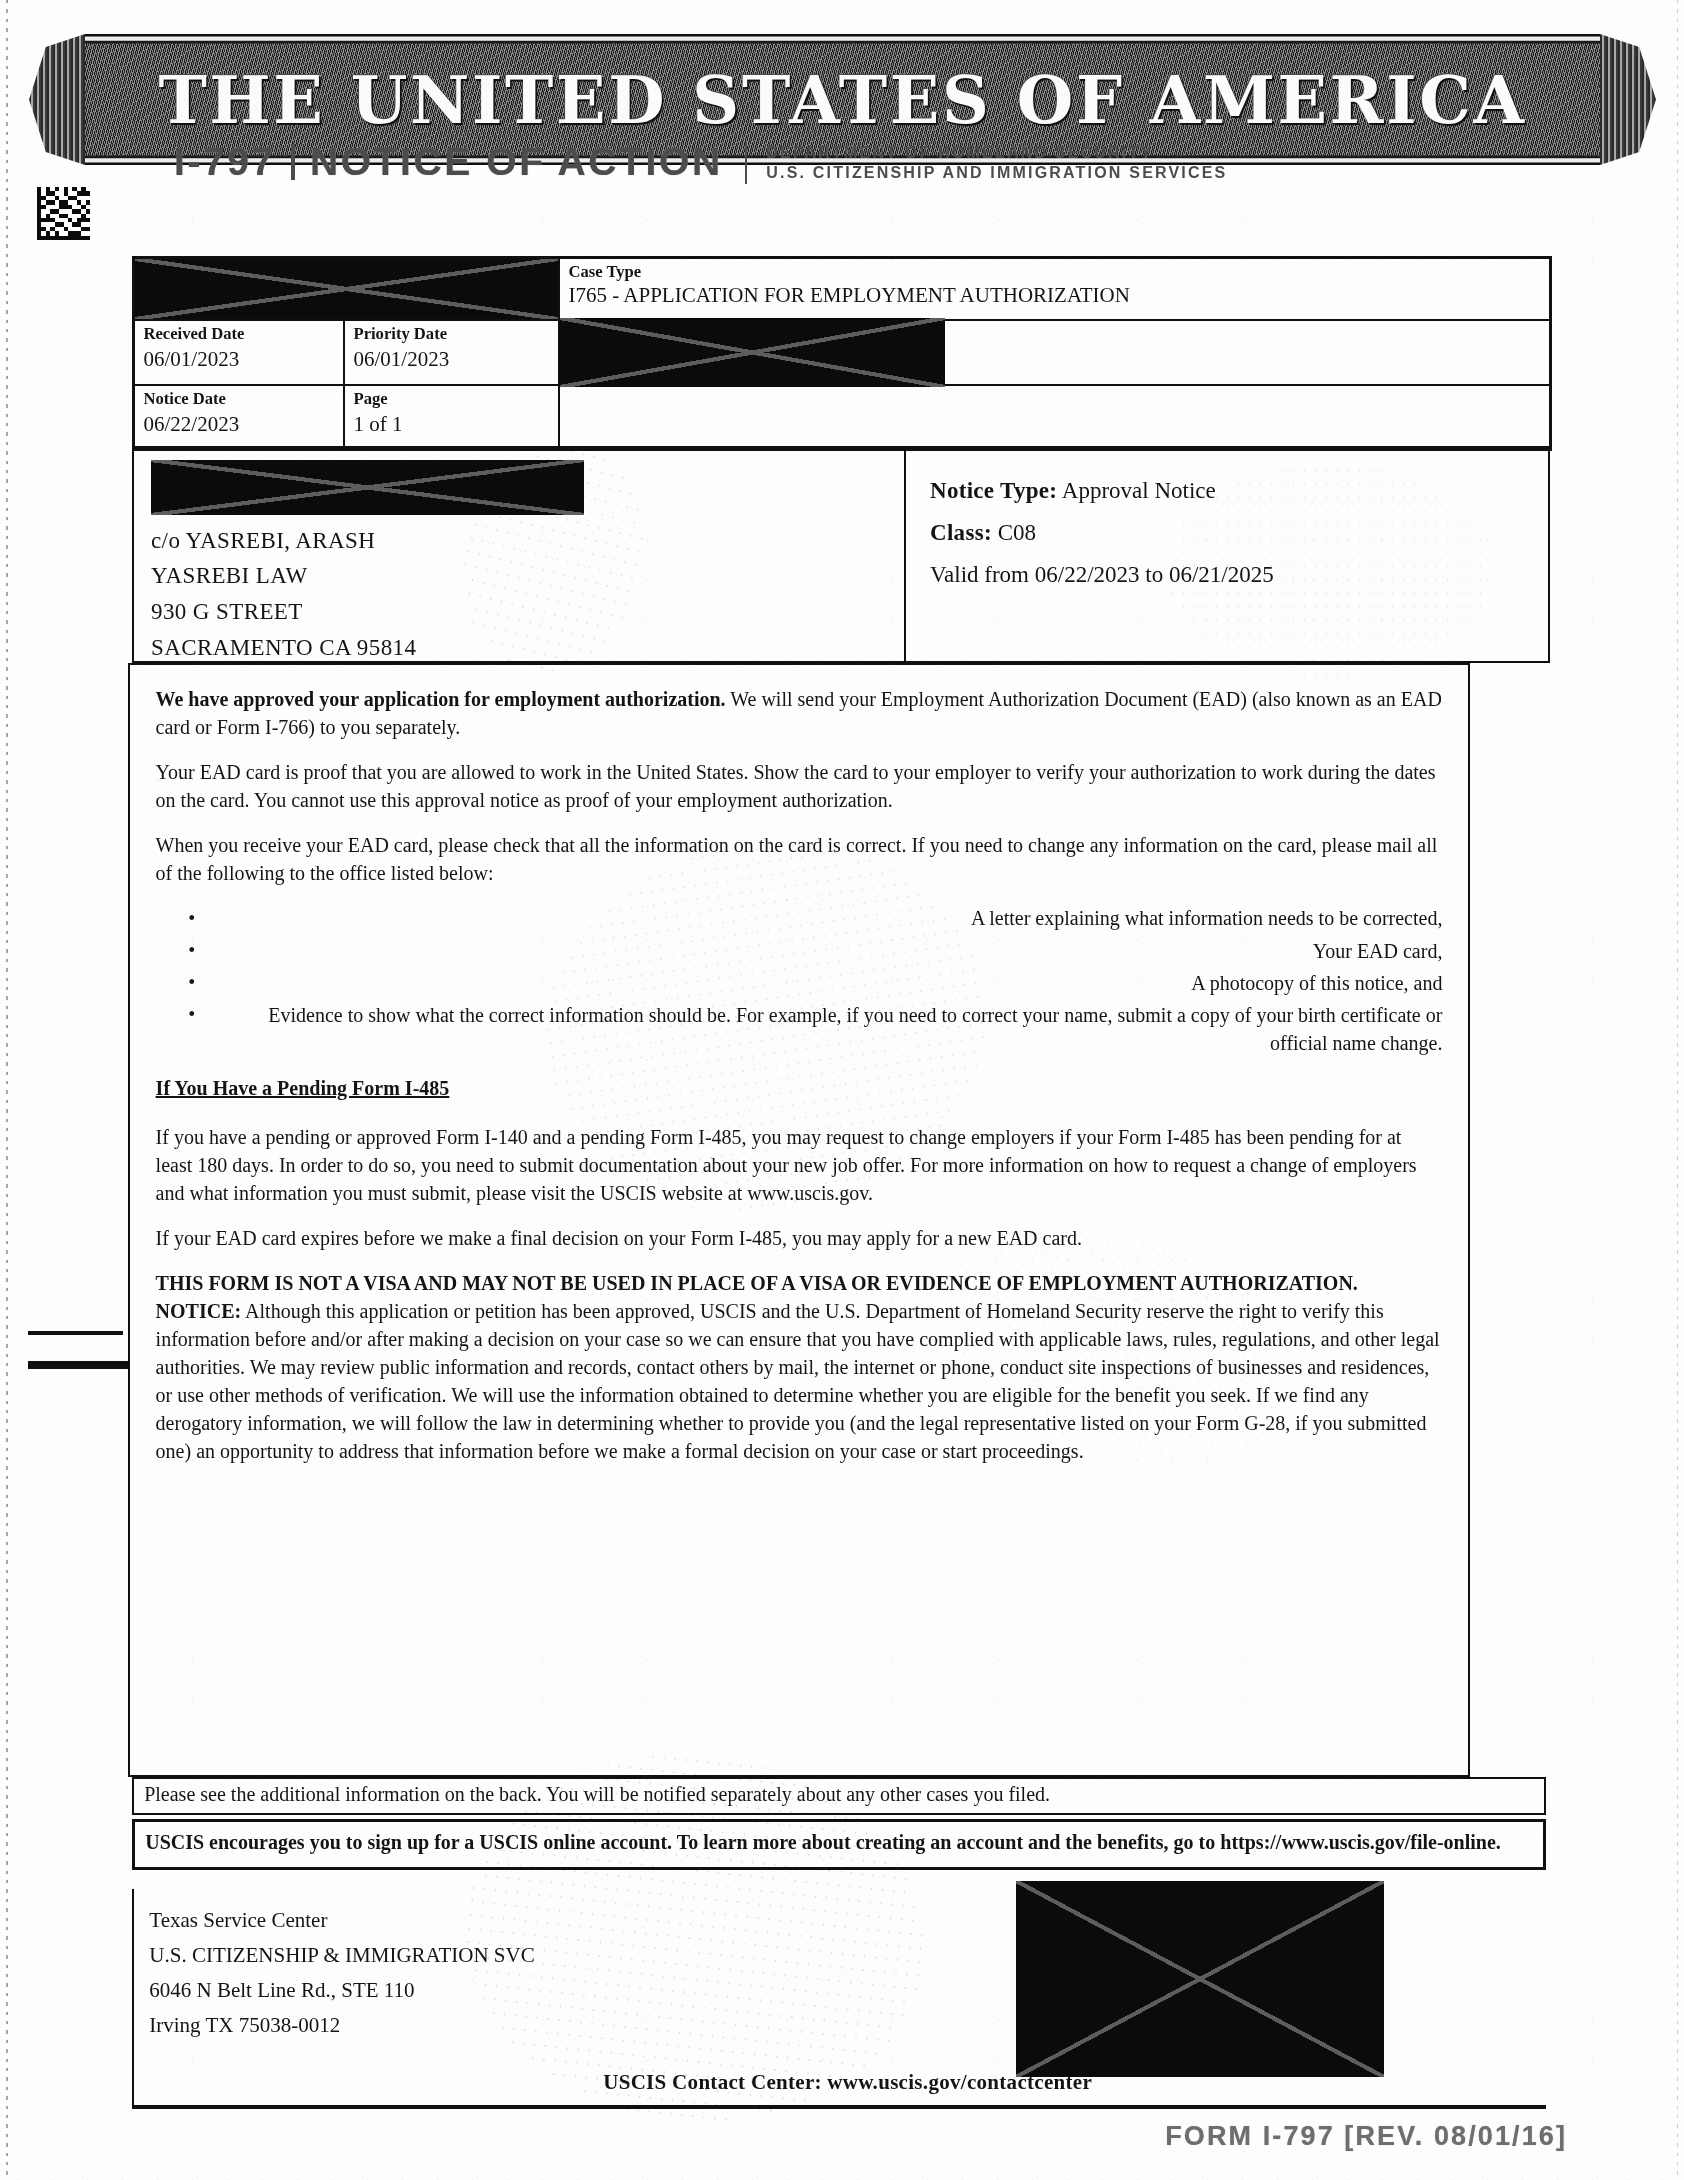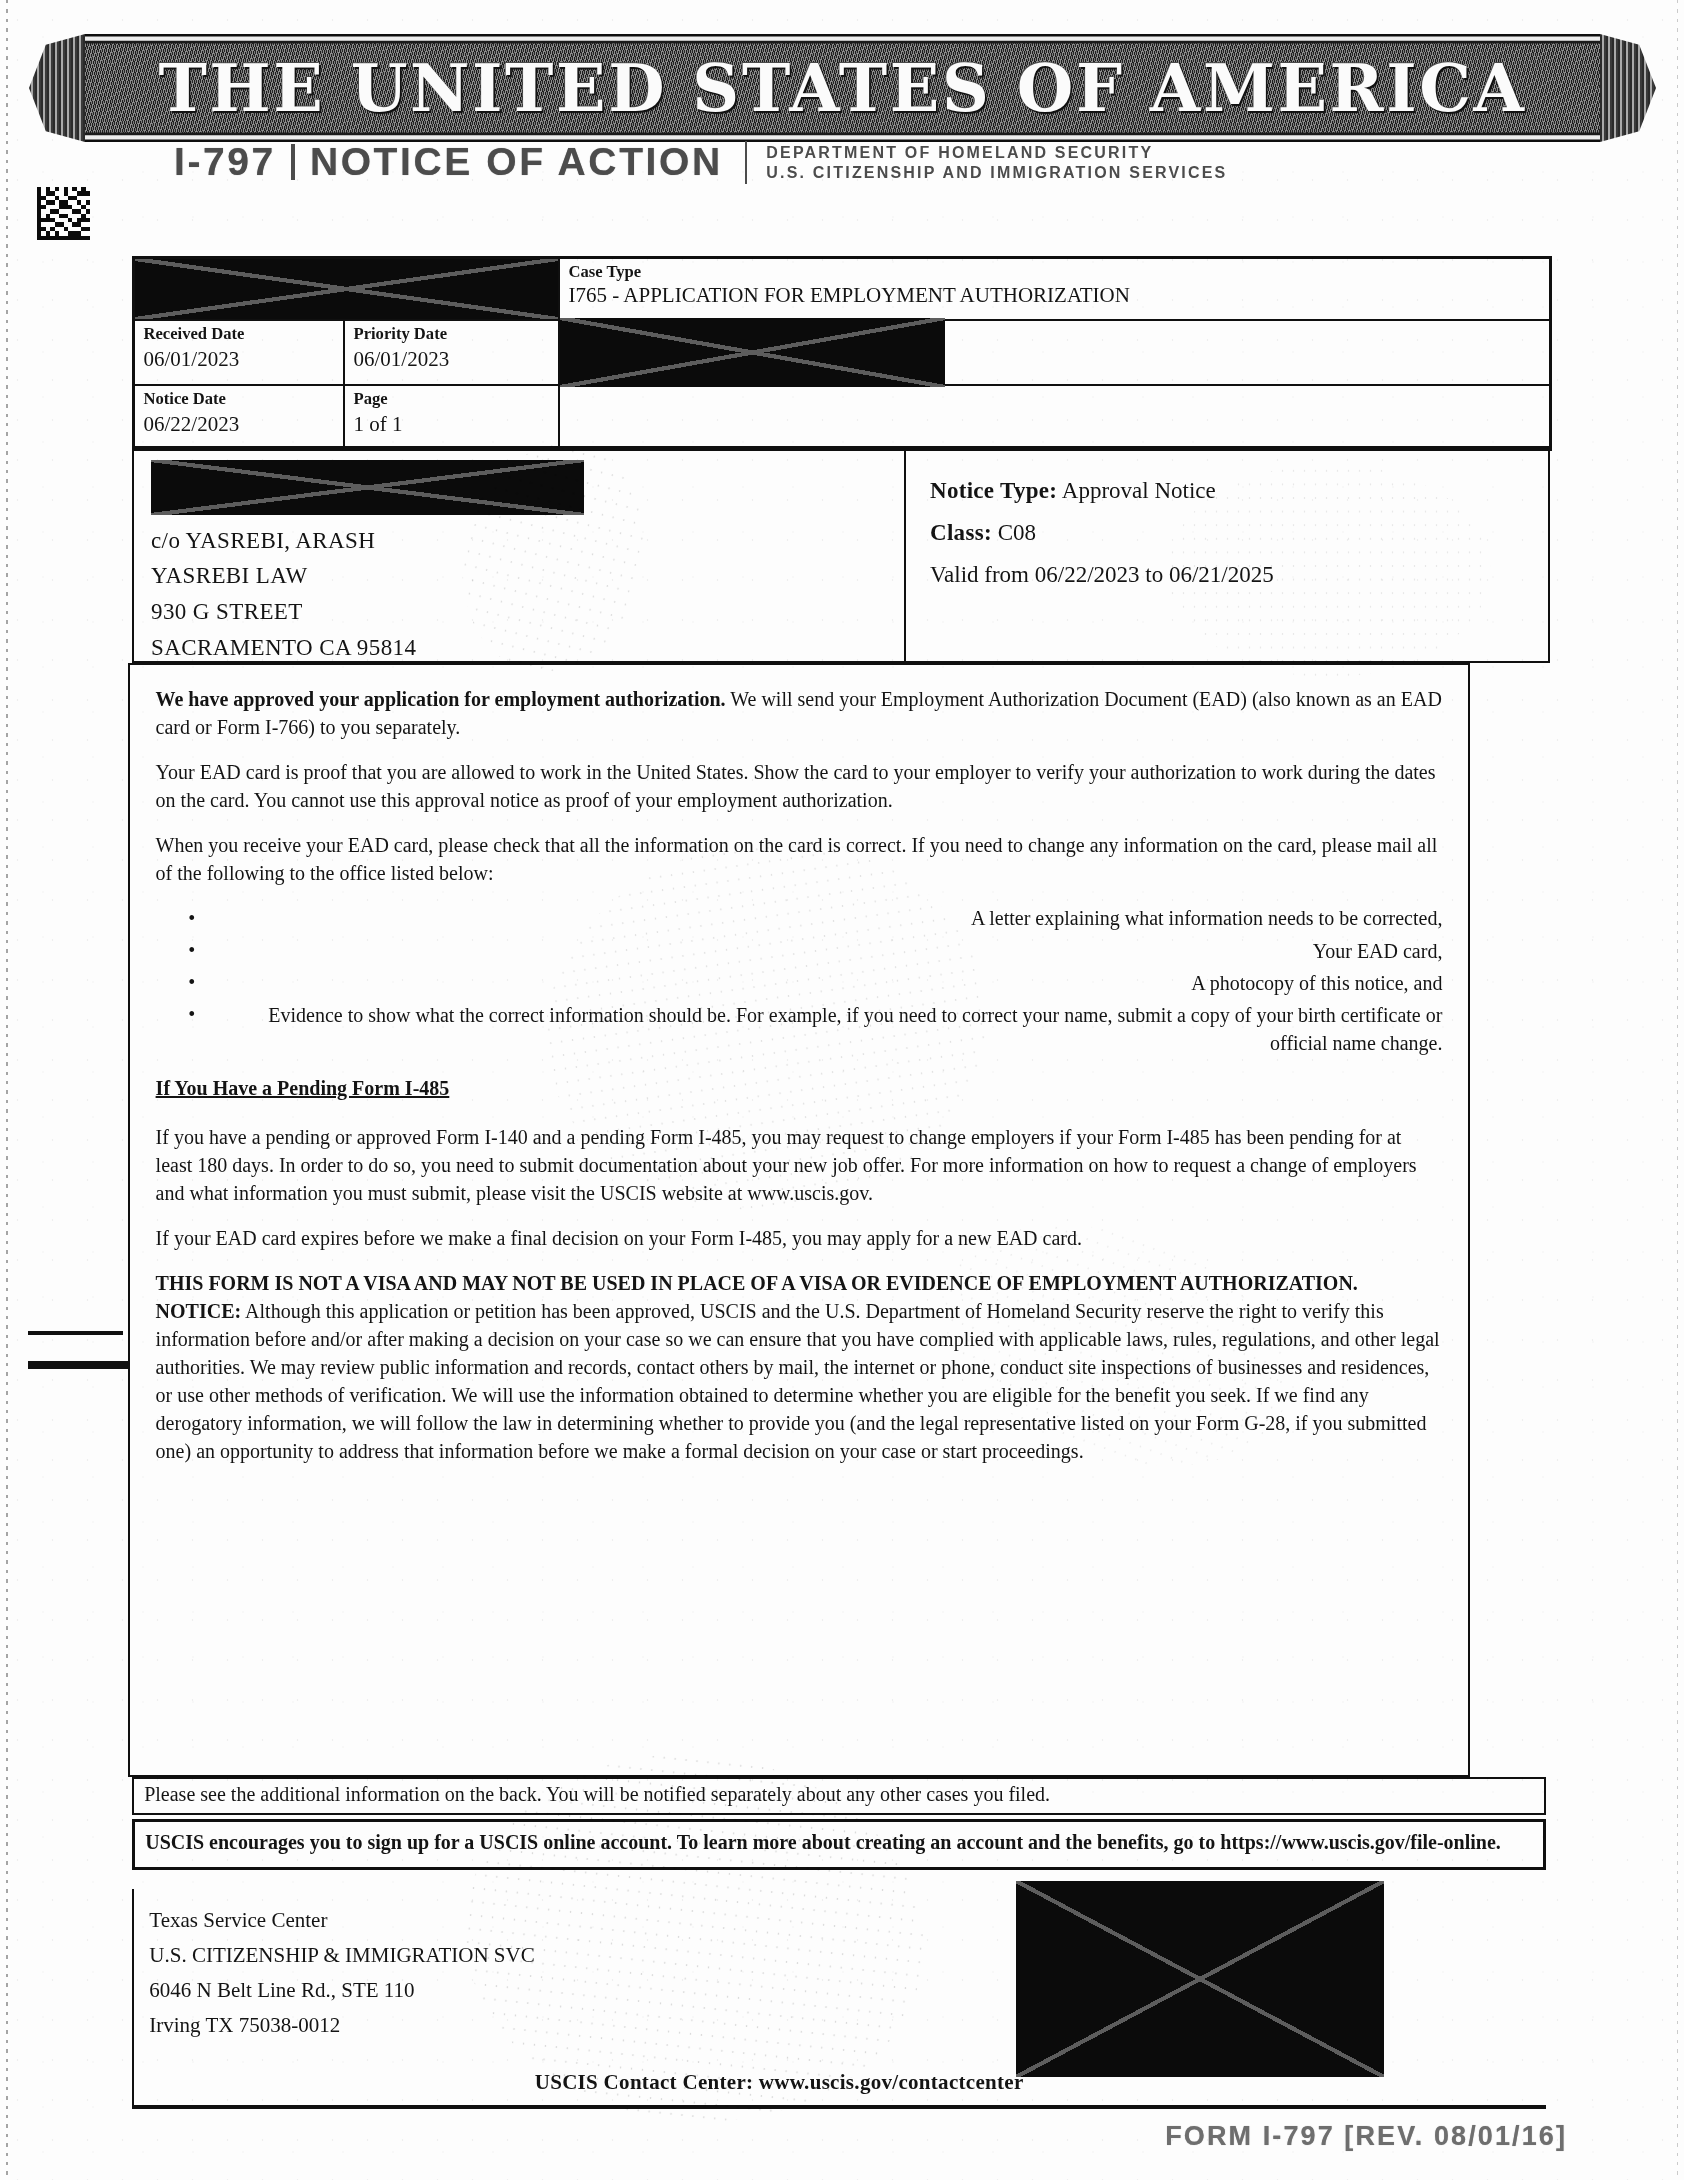--- a/index.html
+++ b/index.html
@@ -14,21 +14,21 @@
   }
   #page{position:absolute;inset:0;}
 
   
   .edge-dots{position:absolute;top:0;height:2181px;width:1.7px;opacity:.35;
     background:repeating-linear-gradient(#000 0 3.4px, transparent 3.4px 9.4px);}
   .edge-dots.left{left:6px;}
   .edge-dots.right{right:6.8px;opacity:.2;}
 
   
-  .banner{position:absolute;left:29px;top:34px;width:1627px;height:108px;display:flex;}
+  .banner{position:absolute;left:29px;top:34px;width:1627px;height:131px;display:flex;}
   .banner-end{width:56px;background:repeating-linear-gradient(90deg,#2b2b2b 0 1.7px,#a9a9a9 1.7px 4.3px,#3a3a3a 4.3px 6px);}
   .banner-end.left{clip-path:polygon(100% 0,100% 100%,30% 90%,0 50%,30% 10%);}
   .banner-end.right{clip-path:polygon(0 0,0 100%,70% 90%,100% 50%,70% 10%);}
   .banner-core{flex:1;display:flex;align-items:center;justify-content:center;
     background:repeating-linear-gradient(105deg,#1c1c1c 0 0.9px,#7b7b7b 0.9px 1.7px,#242424 1.7px 2.6px,#8d8d8d 2.6px 3.8px);
     box-shadow:inset 0 2.6px 0 #0e0e0e, inset 0 -2.6px 0 #0e0e0e, inset 0 6.8px 0 #ededed, inset 0 -6.8px 0 #ededed, inset 0 9.4px 0 #1a1a1a, inset 0 -9.4px 0 #1a1a1a;}
   .banner-text{font-family:"DejaVu Serif",serif;font-weight:700;font-size:65px;letter-spacing:2.6px;
     color:#fbfbfb;white-space:nowrap;text-shadow:1.7px 1.7px 0.9px #101010,-0.9px -0.9px 0 #4a4a4a;}
 
   
@@ -88,21 +88,21 @@
 
   
   .f-row1{position:absolute;left:132px;top:1777px;width:1414px;box-sizing:border-box;border:2.6px solid #101010;
     padding:4.3px 10.2px 6.8px;font-size:20px;}
   .f-row2{position:absolute;left:132px;top:1819px;width:1414px;box-sizing:border-box;border:3.4px solid #101010;
     padding:5.1px 10.2px 8.5px;font-size:20px;font-weight:700;line-height:1.55;}
 
   
   .bottom-block{position:absolute;left:132px;top:1889px;width:1414px;height:220px;box-sizing:border-box;
     border-left:2.6px solid #101010;border-bottom:4.3px solid #101010;padding:13.6px 0 10.2px 15.3px;
-    display:flex;flex-direction:row;}
+    display:flex;flex-direction:column;}
   .office div{font-size:21px;line-height:1.68;}
   .contact{margin-top:auto;font-weight:700;font-size:21px;letter-spacing:0.3px;text-align:center;}
   .r-bottom{position:absolute;left:882px;top:-8.5px;width:368px;height:196px;}
 
   .form-rev{position:absolute;top:2121px;right:118px;font-family:"Liberation Sans",sans-serif;
     font-weight:700;font-size:27px;letter-spacing:2.1px;color:#6e6e6e;text-shadow:0 0 0.9px #9a9a9a;text-align:center;}
 
   
   .noise{position:absolute;border-radius:50%;opacity:.5;
     background-image:radial-gradient(rgba(0,0,0,.28) 0.9px, transparent 1.1px);

